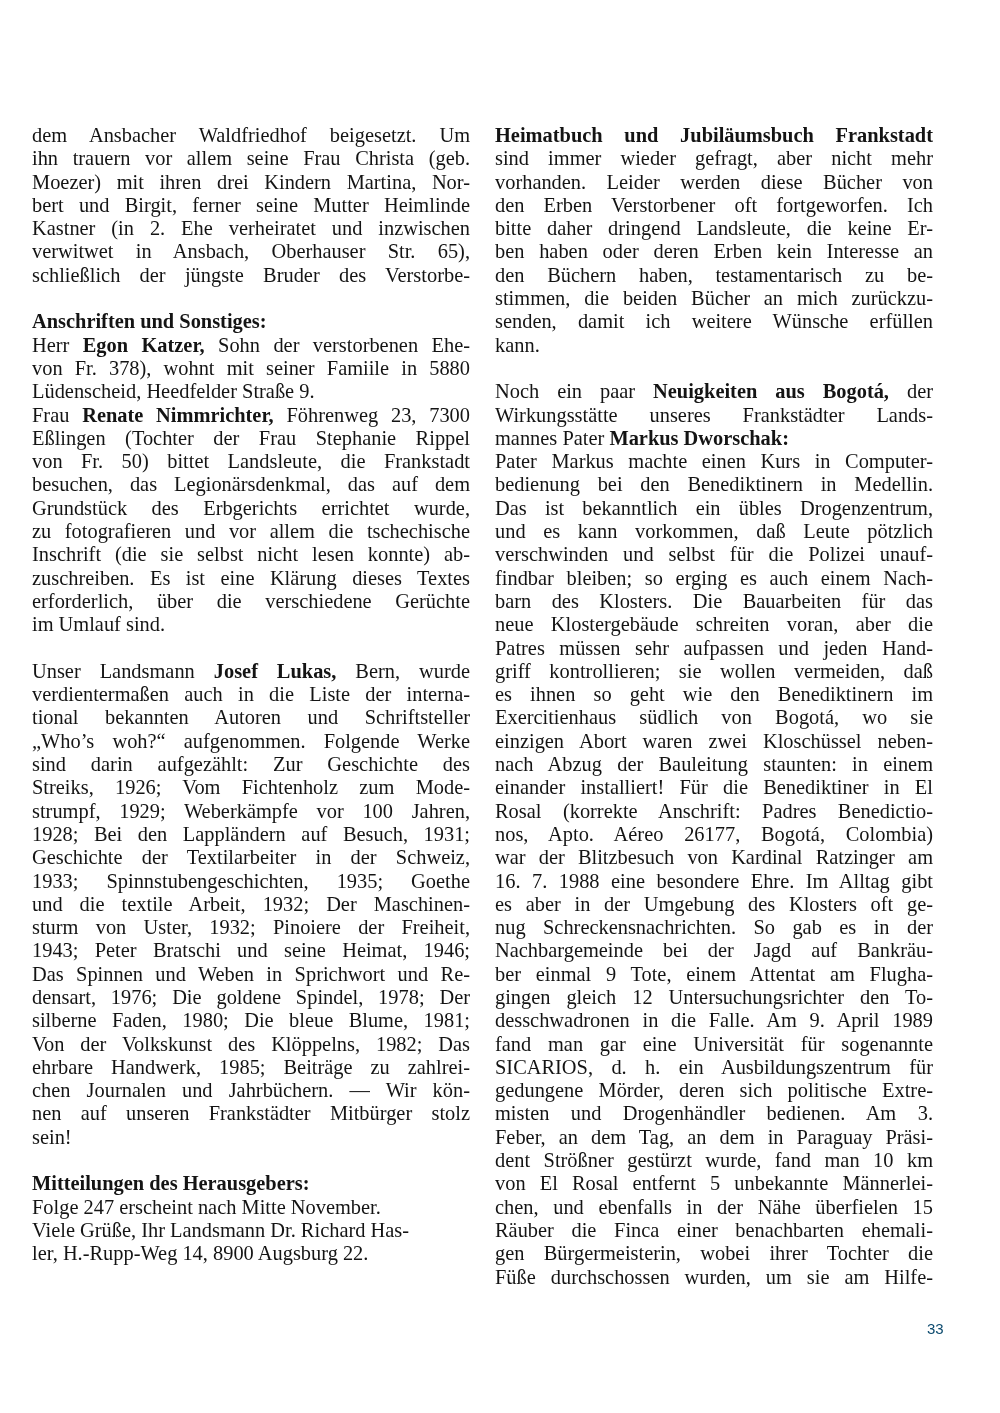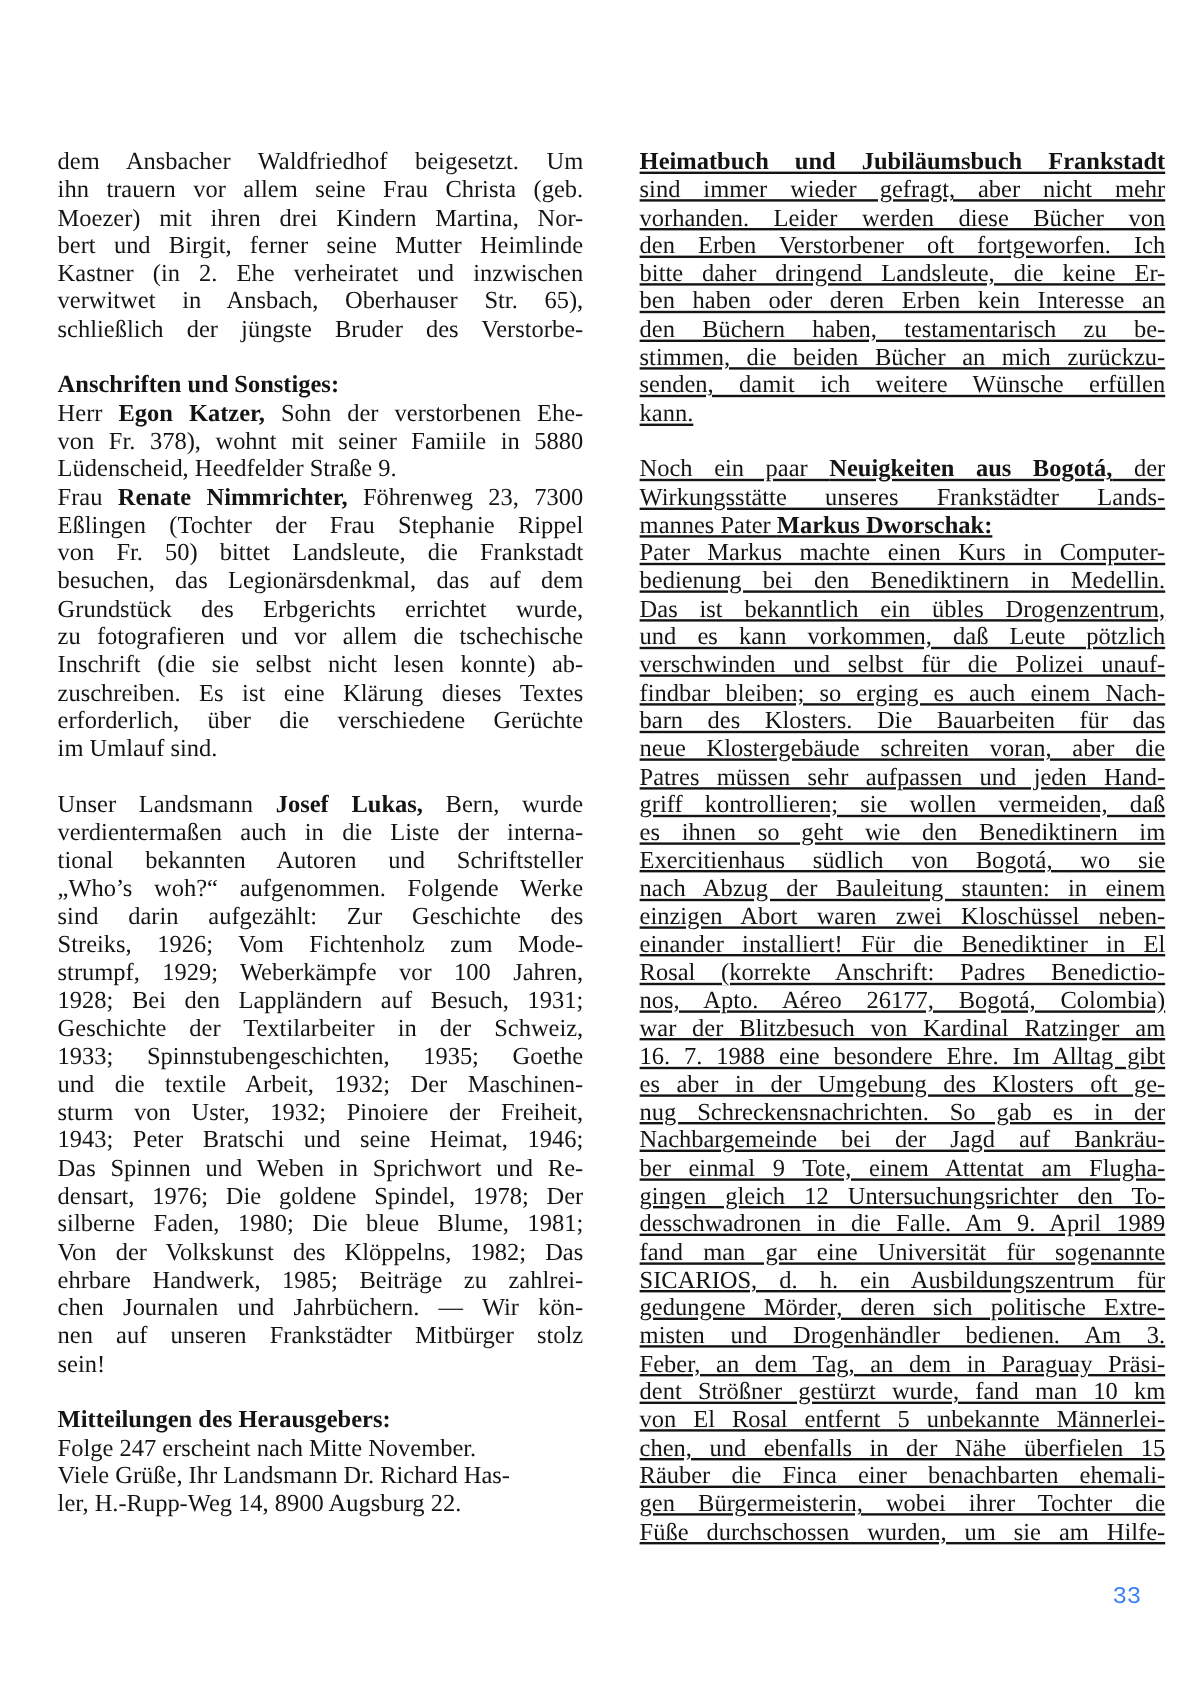--- a/index.html
+++ b/index.html
@@ -1,32 +1,32 @@
 <!DOCTYPE html>
 <html><head>
 <meta charset="utf-8">
 <style>
   html, body { margin: 0; padding: 0; }
   body {
     width: 1000px; height: 1413px; background: #ffffff; position: relative; overflow: hidden;
     font-family: "Liberation Serif", "DejaVu Serif", serif; color: #141414;
   }
   .col { position: absolute; top: 124px; width: 438px; }
-  .col.left { left: 48px; }
-  .col.right { left: 533px; text-decoration: underline; }
+  .col.left { left: 32px; }
+  .col.right { left: 495px; }
   .line {
     display: block; height: 23.3px; line-height: 23.3px; font-size: 20.4px;
     white-space: nowrap; text-align: justify; text-align-last: justify;
   }
   .line.last { text-align-last: left; }
   .gap { display: block; height: 23.3px; }
   b { font-weight: bold; }
   .pageno {
-    position: absolute; left: 927px; top: 1320px; font-size: 20px;
-    font-family: Liberation Mono, monospace; color: #3b82f6;
+    position: absolute; left: 927px; top: 1320px; font-size: 15px;
+    font-family: Liberation Sans, sans-serif; color: #0c4a6e;
   }
 </style>
 </head>
 <body>
 
 <div class="col left">
 
   <div>
       <span class="line">dem Ansbacher Waldfriedhof beigesetzt. Um</span>
       <span class="line">ihn trauern vor allem seine Frau Christa (geb.</span>
@@ -129,22 +129,22 @@
         <span class="line">Das ist bekanntlich ein übles Drogenzentrum,</span>
         <span class="line">und es kann vorkommen, daß Leute pötzlich</span>
         <span class="line">verschwinden und selbst für die Polizei unauf-</span>
         <span class="line">findbar bleiben; so erging es auch einem Nach-</span>
         <span class="line">barn des Klosters. Die Bauarbeiten für das</span>
         <span class="line">neue Klostergebäude schreiten voran, aber die</span>
         <span class="line">Patres müssen sehr aufpassen und jeden Hand-</span>
         <span class="line">griff kontrollieren; sie wollen vermeiden, daß</span>
         <span class="line">es ihnen so geht wie den Benediktinern im</span>
         <span class="line">Exercitienhaus südlich von Bogotá, wo sie</span>
+        <span class="line">einzigen Abort waren zwei Kloschüssel neben-</span>
         <span class="line">nach Abzug der Bauleitung staunten: in einem</span>
-        <span class="line">einzigen Abort waren zwei Kloschüssel neben-</span>
         <span class="line">einander installiert! Für die Benediktiner in El</span>
         <span class="line">Rosal (korrekte Anschrift: Padres Benedictio-</span>
         <span class="line">nos, Apto. Aéreo 26177, Bogotá, Colombia)</span>
         <span class="line">war der Blitzbesuch von Kardinal Ratzinger am</span>
         <span class="line">16. 7. 1988 eine besondere Ehre. Im Alltag gibt</span>
         <span class="line">es aber in der Umgebung des Klosters oft ge-</span>
         <span class="line">nug Schreckensnachrichten. So gab es in der</span>
         <span class="line">Nachbargemeinde bei der Jagd auf Bankräu-</span>
         <span class="line">ber einmal 9 Tote, einem Attentat am Flugha-</span>
         <span class="line">gingen gleich 12 Untersuchungsrichter den To-</span>

